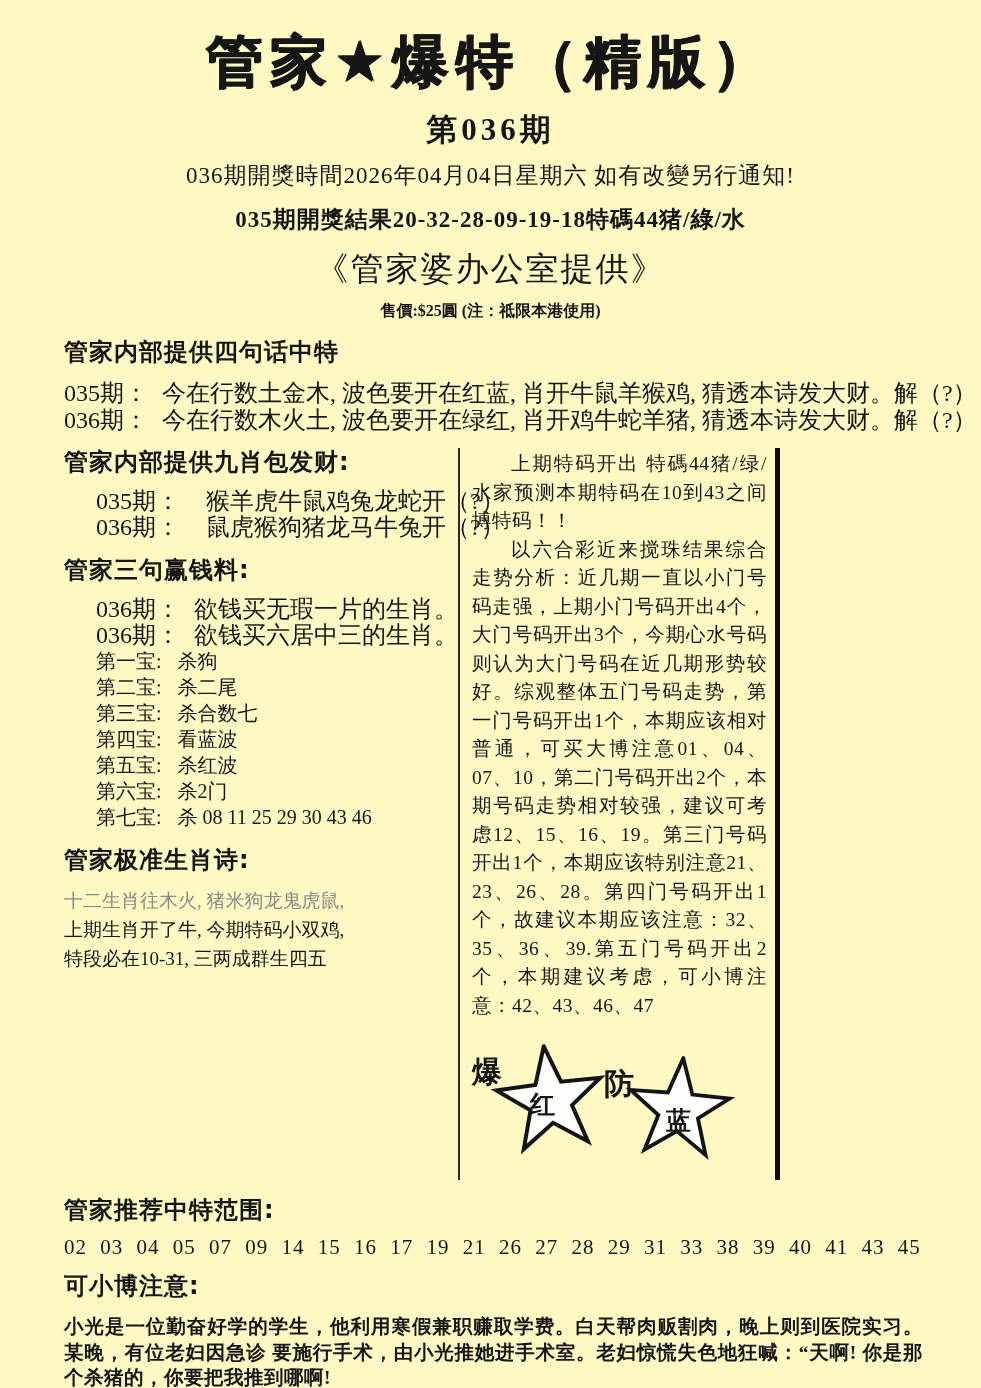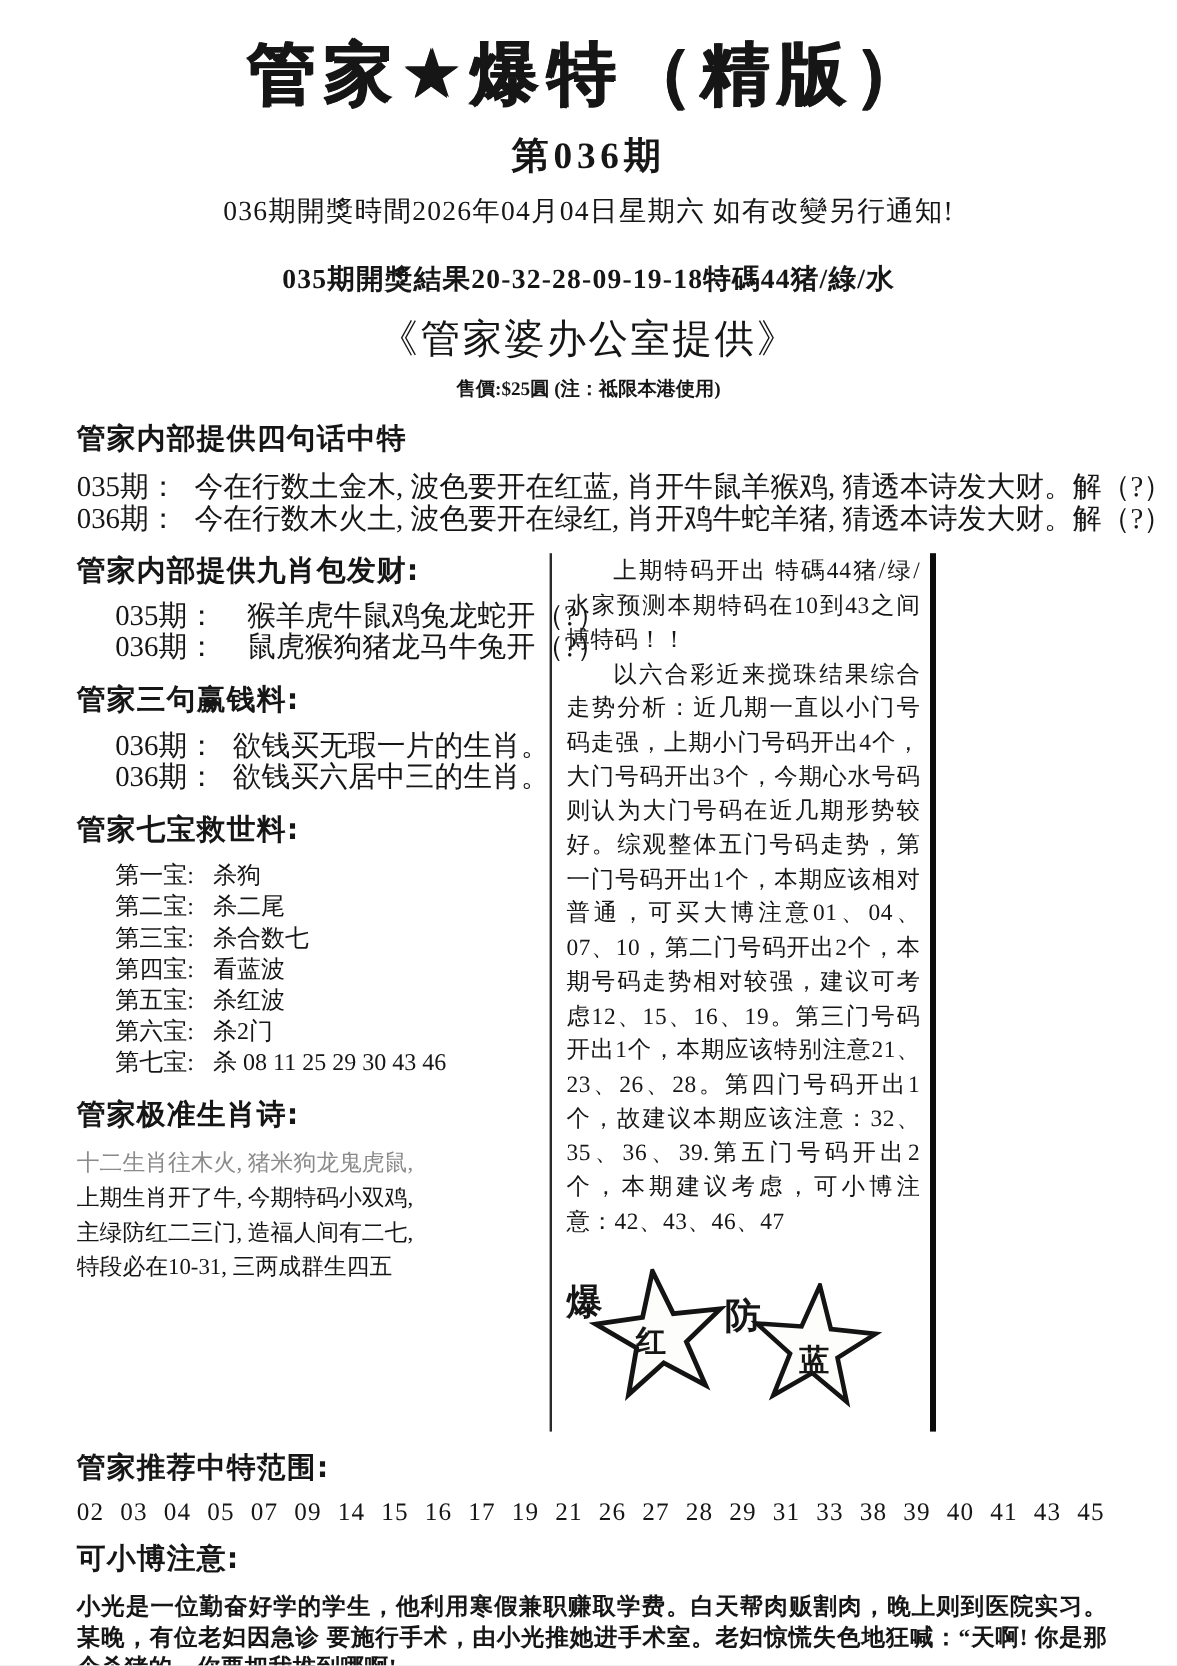--- a/index.html
+++ b/index.html
@@ -1,31 +1,31 @@
 <!DOCTYPE html>
 <html><head>
 <meta charset="utf-8">
 <style>
   * { margin:0; padding:0; box-sizing:border-box; }
   html,body { background:#e8e8e8; }
   .page {
     width:981px; height:1388px; margin:0 auto; position:relative;
-    background:#ffffff; color:#161616; overflow:hidden;
+    background:#fef9c3; color:#161616; overflow:hidden;
     font-family:"Liberation Serif","DejaVu Serif",serif;
   }
   
   header { text-align:center; padding-top:24px; }
   .title {
     font-family:"DejaVu Sans","Liberation Sans",sans-serif;
     font-weight:900; font-size:57px; letter-spacing:7px;
     text-shadow:1.5px 0 0 currentColor, 0 1px 0 currentColor;
   }
   .issue { font-size:31px; font-weight:700; margin-top:8px; letter-spacing:4px; }
   .drawline { font-size:23px; font-weight:400; margin-top:9px; letter-spacing:1px; }
-  .resultline { font-size:23px; font-weight:700; margin-top:26px; letter-spacing:1px; }
+  .resultline { font-size:23px; font-weight:700; margin-top:13px; letter-spacing:1px; }
   .provider { font-size:33px; margin-top:12px; letter-spacing:2px; }
   .price { font-size:16px; font-weight:700; margin-top:9px; }
   
   .content { padding:14px 58px 0 64px; }
   h2.sec {
     font-family:"DejaVu Sans","Liberation Sans",sans-serif;
     font-size:24px; font-weight:800; letter-spacing:1px;
   }
   .row { font-size:24px; line-height:27px; white-space:nowrap; }
   .row .lbl { margin-right:14px; }
@@ -122,21 +122,20 @@
           <h2 class="sec">管家三句赢钱料:</h2>
           <div class="row">
             <span class="lbl">036期：</span><span>欲钱买无瑕一片的生肖。</span>
           </div>
           <div class="row">
             <span class="lbl">036期：</span><span>欲钱买六居中三的生肖。</span>
           </div>
         </section>
 
         <section class="grp seven">
-          <h2 class="sec">管家七宝救世料:</h2>
           <div class="row">
             <span class="lbl">第一宝:</span><span>杀狗</span>
           </div>
           <div class="row">
             <span class="lbl">第二宝:</span><span>杀二尾</span>
           </div>
           <div class="row">
             <span class="lbl">第三宝:</span><span>杀合数七</span>
           </div>
           <div class="row">
@@ -150,21 +149,20 @@
           </div>
           <div class="row">
             <span class="lbl">第七宝:</span><span>杀 08 11 25 29 30 43 46</span>
           </div>
         </section>
 
         <section class="grp poem">
           <h2 class="sec">管家极准生肖诗:</h2>
           <div class="poem-line faded">十二生肖往木火, 猪米狗龙鬼虎鼠,</div>
           <div class="poem-line">上期生肖开了牛, 今期特码小双鸡,</div>
-          <div class="poem-line">主绿防红二三门, 造福人间有二七,</div>
           <div class="poem-line">特段必在10-31, 三两成群生四五</div>
         </section>
 
       </div>
 
       <div class="right-col">
         <div class="analysis">
           <p>上期特码开出 特碼44猪/绿/水家预测本期特码在10到43之间博特码！！</p>
           <p>以六合彩近来搅珠结果综合走势分析：近几期一直以小门号码走强，上期小门号码开出4个，大门号码开出3个，今期心水号码则认为大门号码在近几期形势较好。综观整体五门号码走势，第一门号码开出1个，本期应该相对普通，可买大博注意01、04、07、10，第二门号码开出2个，本期号码走势相对较强，建议可考虑12、15、16、19。第三门号码开出1个，本期应该特别注意21、23、26、28。第四门号码开出1个，故建议本期应该注意：32、35、36、39.第五门号码开出2个，本期建议考虑，可小博注意：42、43、46、47</p>
         </div>

